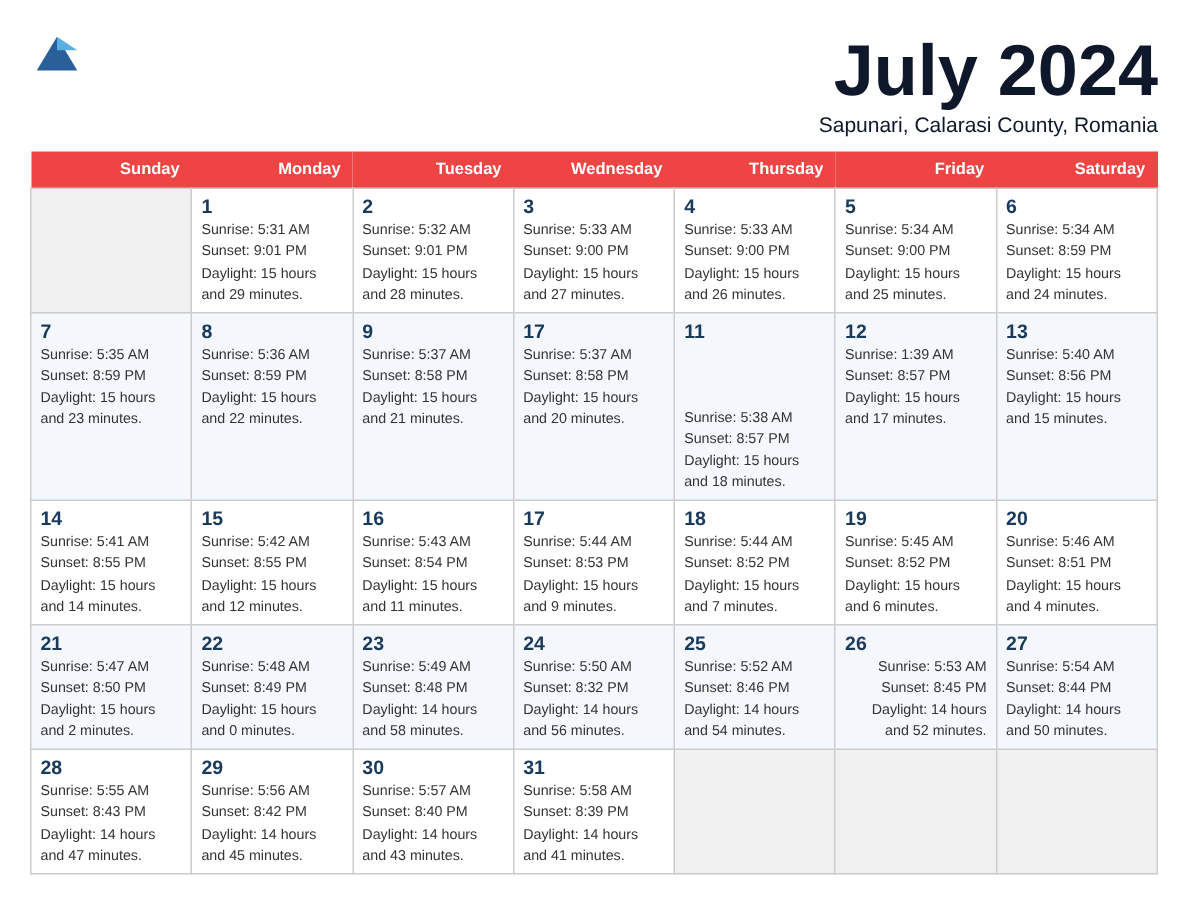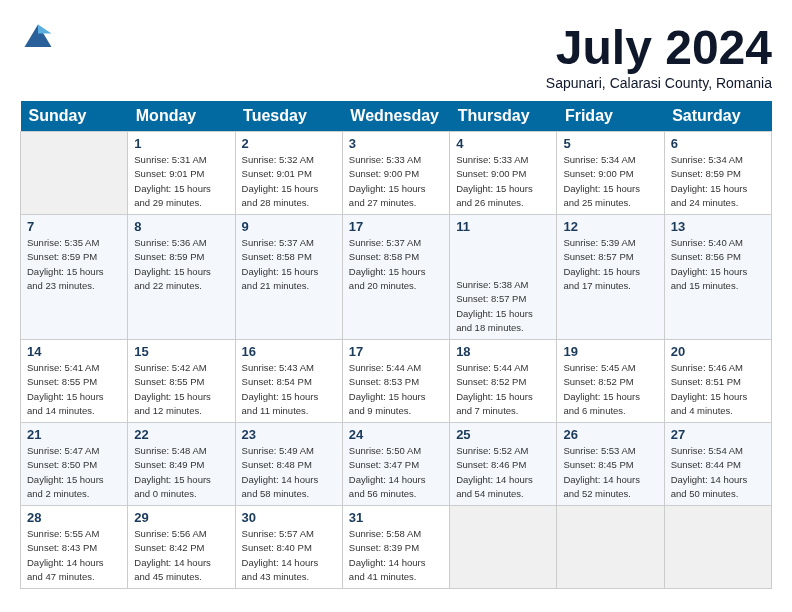--- a/index.html
+++ b/index.html
@@ -45,25 +45,25 @@
     .location {
       font-size: 14px;
       color: #0f172a;
     }
     table {
       width: 100%;
       border-collapse: collapse;
       table-layout: fixed;
     }
     th {
-      background: #0369a1;
+      background: #ef4444;
       color: #fff;
-      text-align: left;
+      text-align: right;
       padding: 6px 8px;
-      font-size: 16px;
+      font-size: 11px;
       font-weight: bold;
     }
     td {
       border: 1px solid #ccc;
       vertical-align: top;
       padding: 4px 6px;
       font-size: 10px;
       color: #333;
       height: 80px;
     }
@@ -197,21 +197,21 @@
         </td>
         <td>
           <span class="day-num">11</span>
           <div class="day-info" style="white-space: pre-line; margin-top: 44px;">Sunrise: 5:38 AM
 Sunset: 8:57 PM
 Daylight: 15 hours
 and 18 minutes.</div>
         </td>
         <td>
           <span class="day-num">12</span>
-          <div class="day-info" style="white-space: pre-line;">Sunrise: 5:39 AM
+          <div class="day-info" style="white-space: pre-line;">Sunrise: 1:39 AM
 Sunset: 8:57 PM
 Daylight: 15 hours
 and 17 minutes.</div>
         </td>
         <td>
           <span class="day-num">13</span>
           <div class="day-info" style="white-space: pre-line;">Sunrise: 5:40 AM
 Sunset: 8:56 PM
 Daylight: 15 hours
 and 15 minutes.</div>
@@ -286,34 +286,34 @@
         <td>
           <span class="day-num">23</span>
           <div class="day-info" style="white-space: pre-line;">Sunrise: 5:49 AM
 Sunset: 8:48 PM
 Daylight: 14 hours
 and 58 minutes.</div>
         </td>
         <td>
           <span class="day-num">24</span>
           <div class="day-info" style="white-space: pre-line;">Sunrise: 5:50 AM
-Sunset: 3:47 PM
+Sunset: 8:32 PM
 Daylight: 14 hours
 and 56 minutes.</div>
         </td>
         <td>
           <span class="day-num">25</span>
           <div class="day-info" style="white-space: pre-line;">Sunrise: 5:52 AM
 Sunset: 8:46 PM
 Daylight: 14 hours
 and 54 minutes.</div>
         </td>
         <td>
           <span class="day-num">26</span>
-          <div class="day-info" style="white-space: pre-line;">Sunrise: 5:53 AM
+          <div class="day-info" style="white-space: pre-line; text-align: right;">Sunrise: 5:53 AM
 Sunset: 8:45 PM
 Daylight: 14 hours
 and 52 minutes.</div>
         </td>
         <td>
           <span class="day-num">27</span>
           <div class="day-info" style="white-space: pre-line;">Sunrise: 5:54 AM
 Sunset: 8:44 PM
 Daylight: 14 hours
 and 50 minutes.</div>

